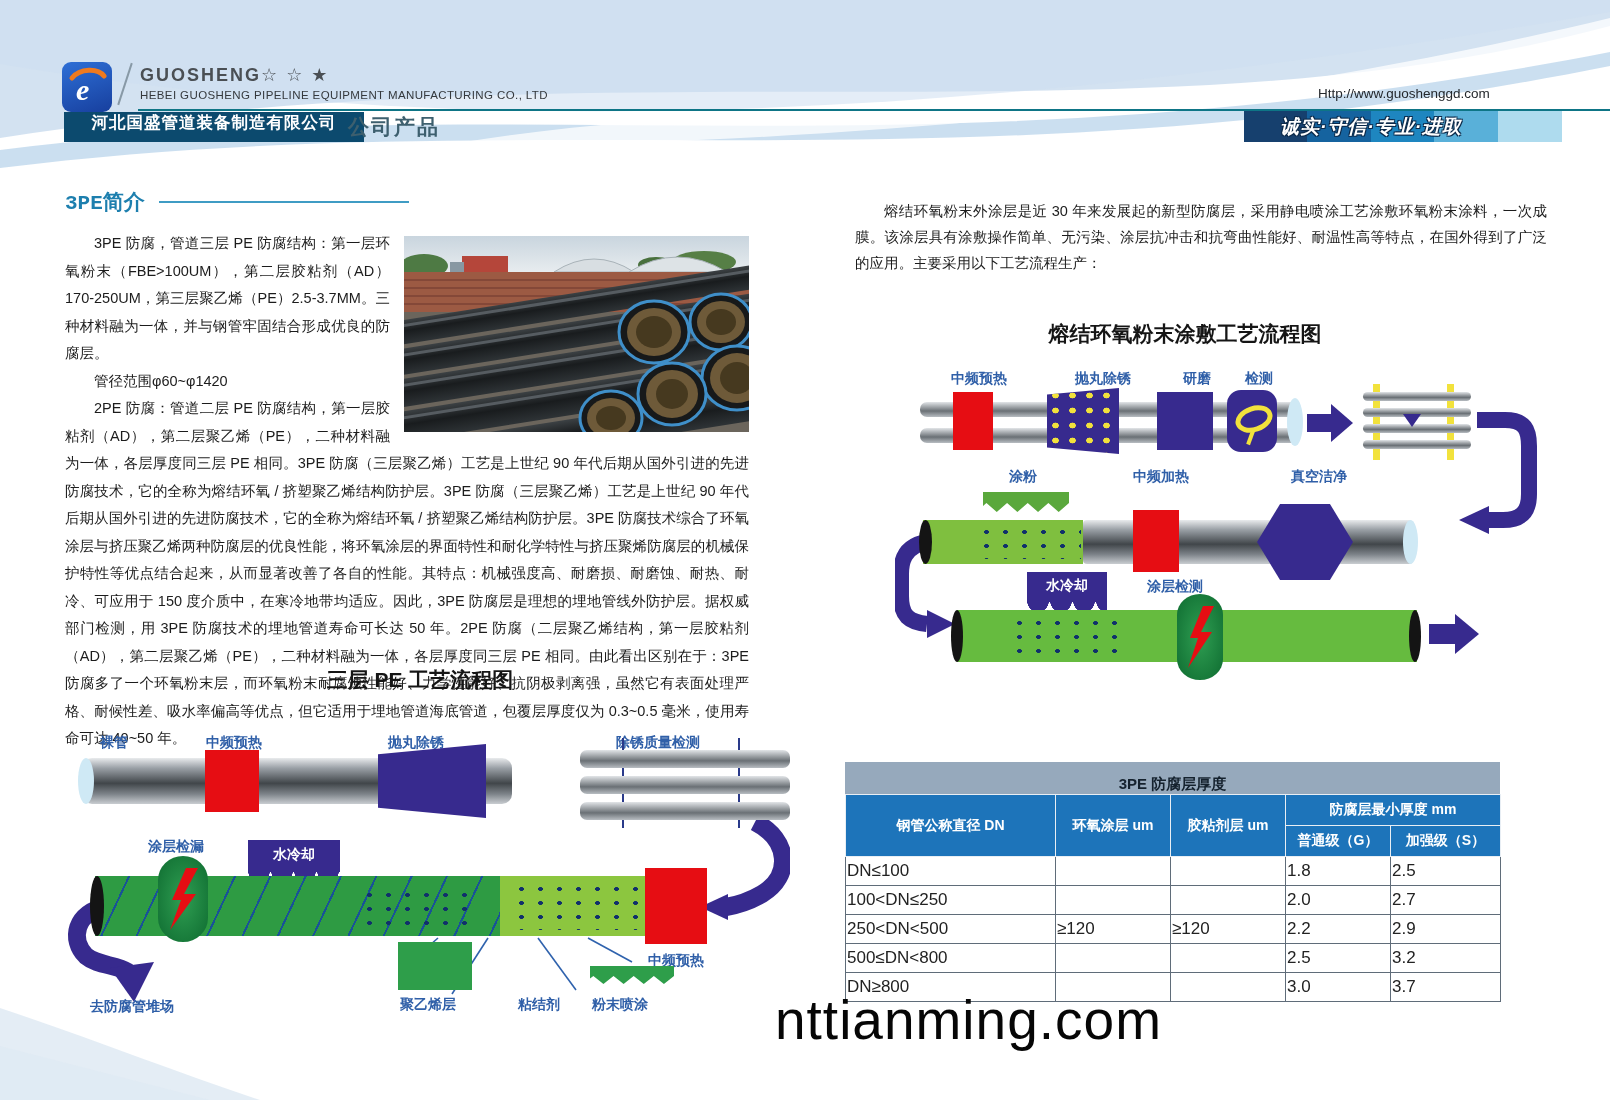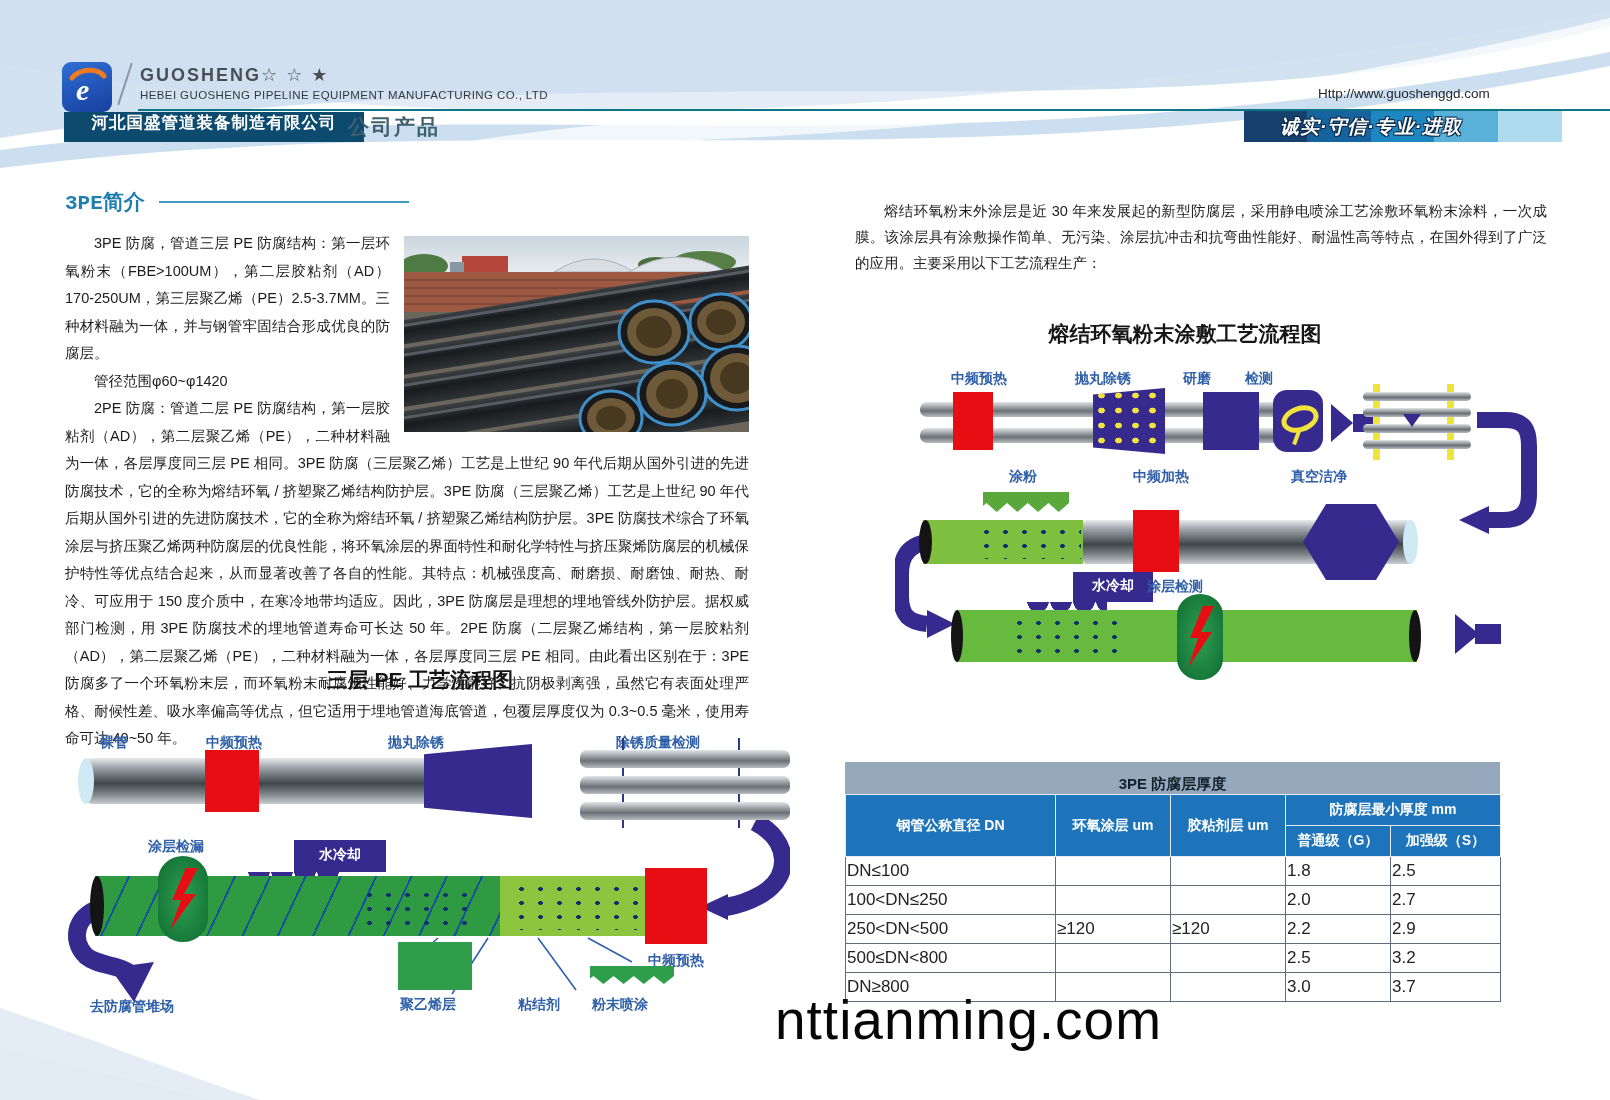--- a/index.html
+++ b/index.html
@@ -1,20 +1,20 @@
 <!DOCTYPE html>
 <html><head>
 <meta charset="utf-8">
 <style>
   html,body{margin:0;padding:0;background:#fff;}
   #page{position:relative;width:1610px;height:1100px;background:#fff;overflow:hidden;
         font-family:"Liberation Sans","DejaVu Sans",sans-serif;color:#1c1c1c;}
   .abs{position:absolute;}
   .lbl{position:absolute;font-size:14px;font-weight:600;color:#2f5fa8;white-space:nowrap;}
-  .purp{background:#372a8e;margin-left:46px;}
+  .purp{background:#372a8e;}
   .redblk{background:#e60d13;}
   .pipe-gray{background:linear-gradient(180deg,#e9ebed 0%,#9aa0a6 22%,#41464a 55%,#7c8288 78%,#c9cdd1 100%);border-radius:10px;}
   .rod{background:linear-gradient(180deg,#e2e5e8,#6a7075 60%,#b8bdc2);border-radius:7px;}
   .cap-light{background:#cfe9f5;border-radius:50%;}
   .cap-dark{background:#141414;border-radius:50%;}
   .dots-dark{background-image:radial-gradient(#10306b 2.2px,transparent 2.9px);background-size:19px 14px;}
   .dots-yellow{background-image:radial-gradient(#f2e23c 3px,transparent 3.6px);background-size:17px 15px;}
   .scallop{background-image:radial-gradient(circle 11px at 11px -1px,#372a8e 97%,transparent);background-size:23px 13px;background-repeat:repeat-x;}
   .dripdots{background-image:radial-gradient(#372a8e 2.6px,transparent 3.2px);background-size:22px 13px;}
   .wc-label{position:absolute;color:#fff;font-weight:700;font-size:14px;width:100%;text-align:center;top:6px;}

